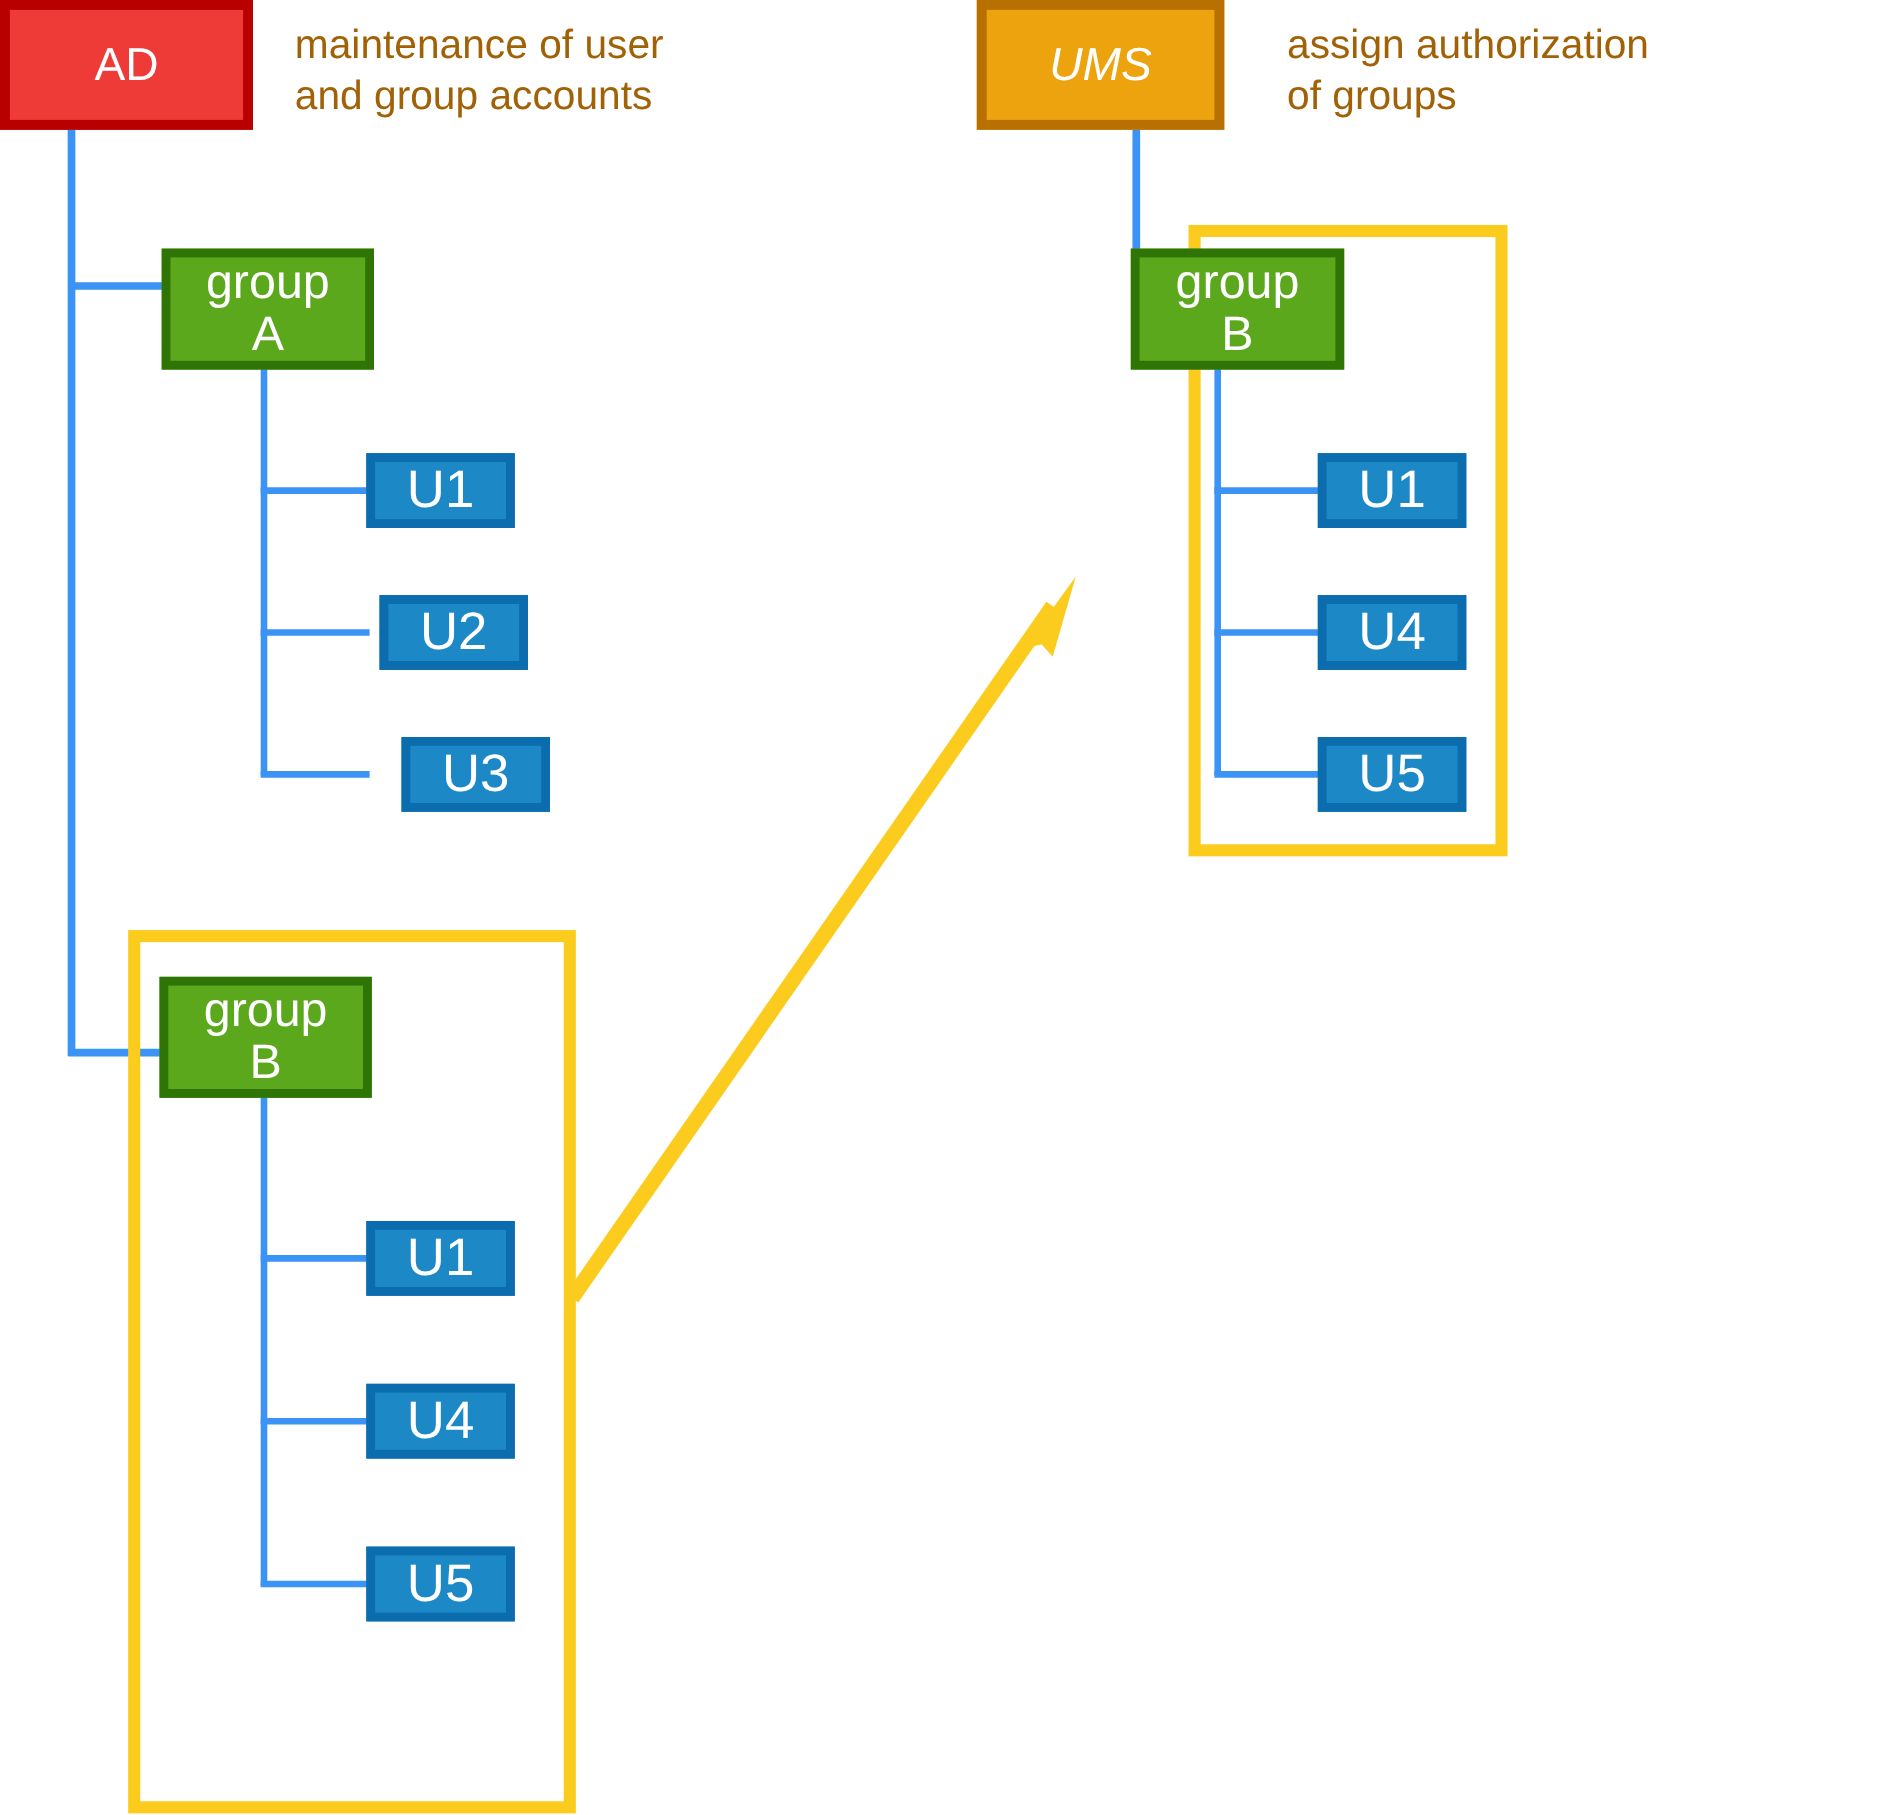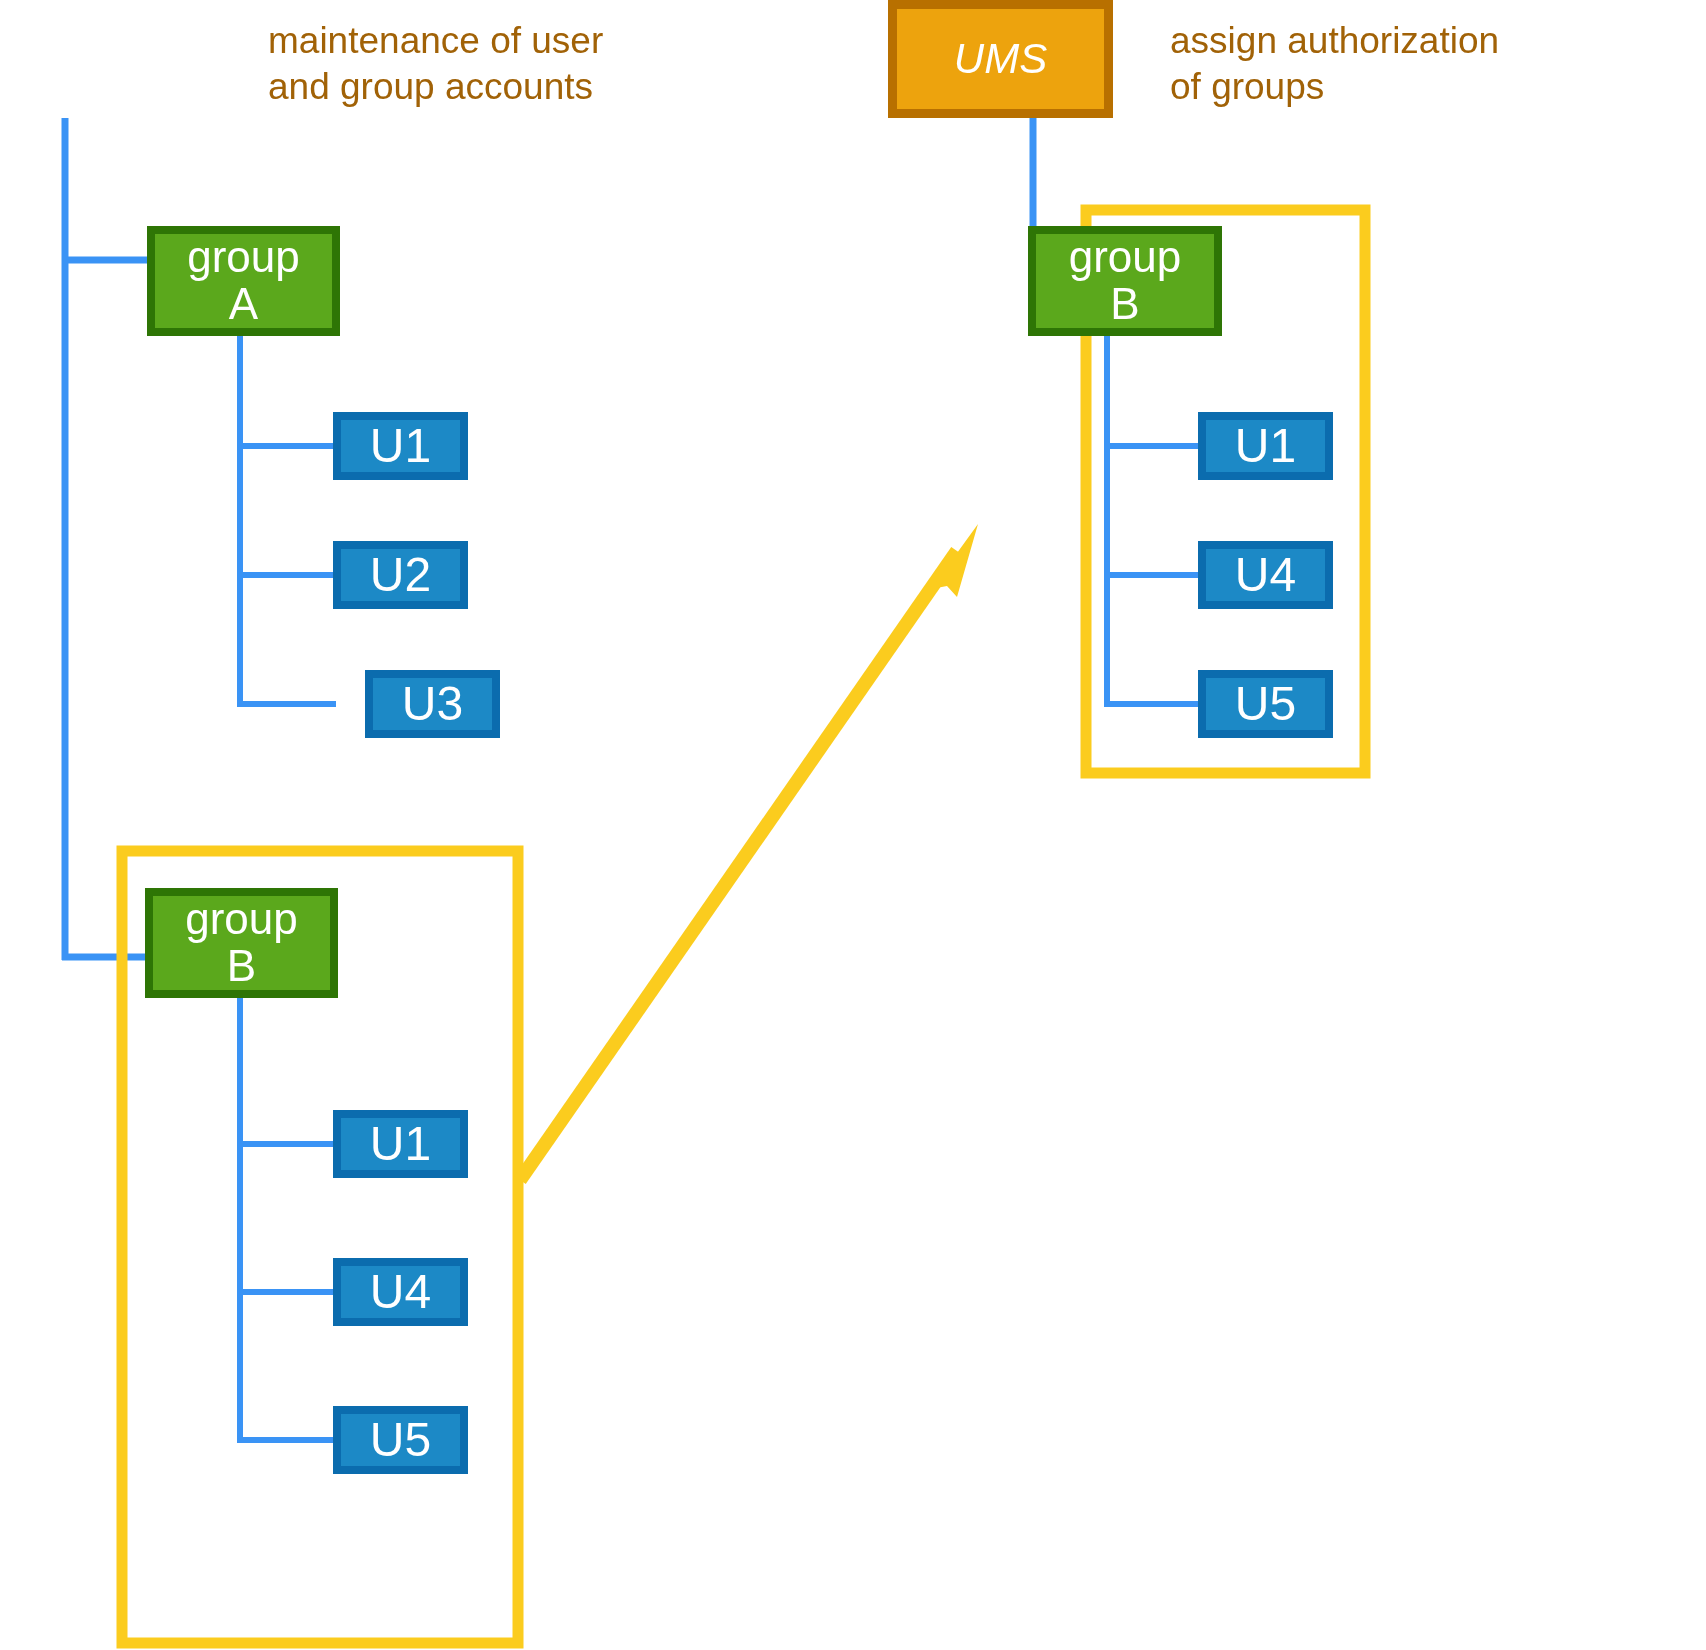--- a/index.html
+++ b/index.html
@@ -58,20 +58,24 @@
       <path d="M1104,575 L1202,575" fill="none" stroke="#3a93f5" stroke-width="6"></path>
       <path d="M1104,704 L1202,704" fill="none" stroke="#3a93f5" stroke-width="6"></path>
     </g>
 
     <g>
       <path d="M520,1180 L957,551" fill="none" stroke="#fbcc1e" stroke-width="14"></path>
       <path d="M978,524 L931,589 L947,586 L957,597 Z" fill="#fbcc1e"></path>
     </g>
   </svg>
 
+  <div class="node sys" style="left:0px;top:0px;width:230px;height:118px;background:#ee3b38;
+              border:9px solid #b80000;">
+    <span>AD</span>
+  </div>
 
   <div class="annot" style="left:268px;top:18px;width:420px;">maintenance of user
 and group accounts</div>
 
   <div class="node sys" style="left:888px;top:0px;width:225px;height:118px;background:#eda30d;
               border:9px solid #b87000;font-style:italic;">
     <span>UMS</span>
   </div>
 
   <div class="annot" style="left:1148px;top:18px;width:420px;margin-left:22px;">assign authorization
@@ -80,21 +84,21 @@
   <div class="node grp" style="left:147px;top:226px;width:193px;height:110px;background:#5ba81c;
               border:8px solid #2e7505;">
     <span>group
 A</span>
   </div>
 
   <div class="node usr" style="left:333px;top:412px;width:135px;height:68px;background:#1c89c6;
               border:8px solid #0b6cae;">
     <span>U1</span>
   </div>
-  <div class="node usr" style="left:333px;top:541px;width:135px;height:68px;background:#1c89c6;
+  <div class="node usr" style="left:345px;top:541px;width:135px;height:68px;background:#1c89c6;
               border:8px solid #0b6cae;">
     <span>U2</span>
   </div>
   <div class="node usr" style="left:333px;top:670px;width:135px;height:68px;background:#1c89c6;
               border:8px solid #0b6cae;margin-left:32px;">
     <span>U3</span>
   </div>
 
   <div class="node grp" style="left:145px;top:888px;width:193px;height:110px;background:#5ba81c;
               border:8px solid #2e7505;">

